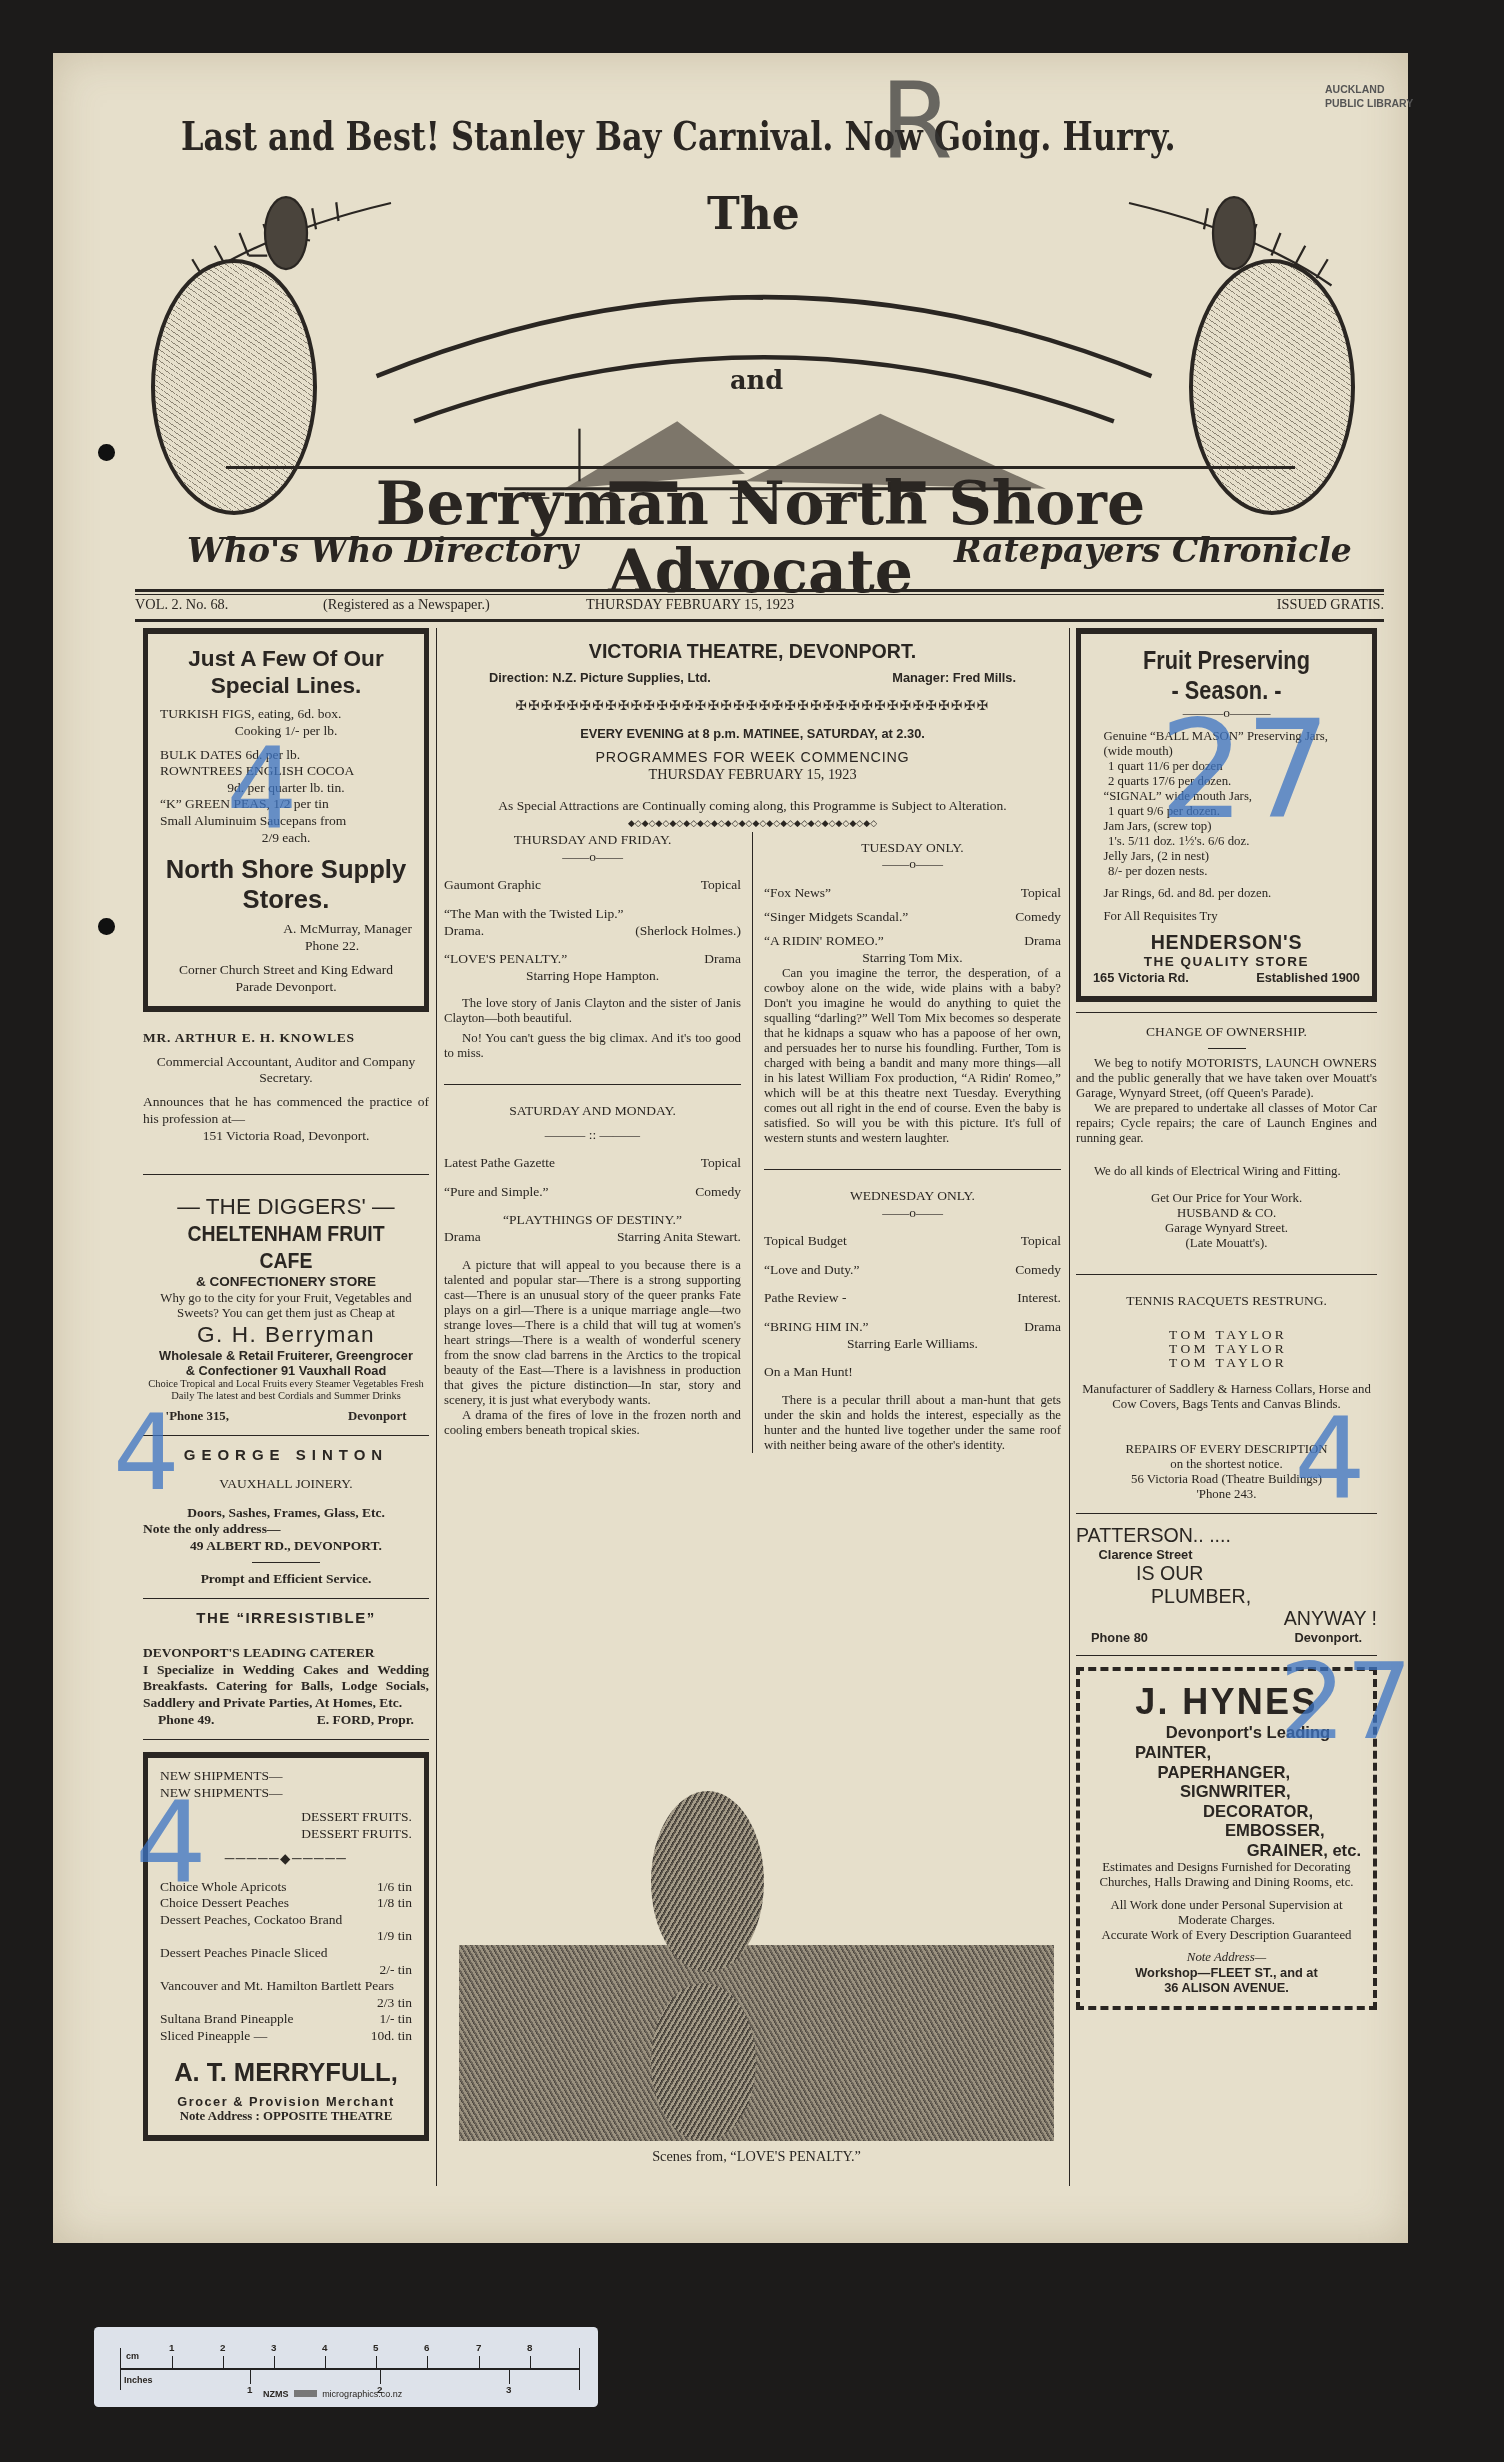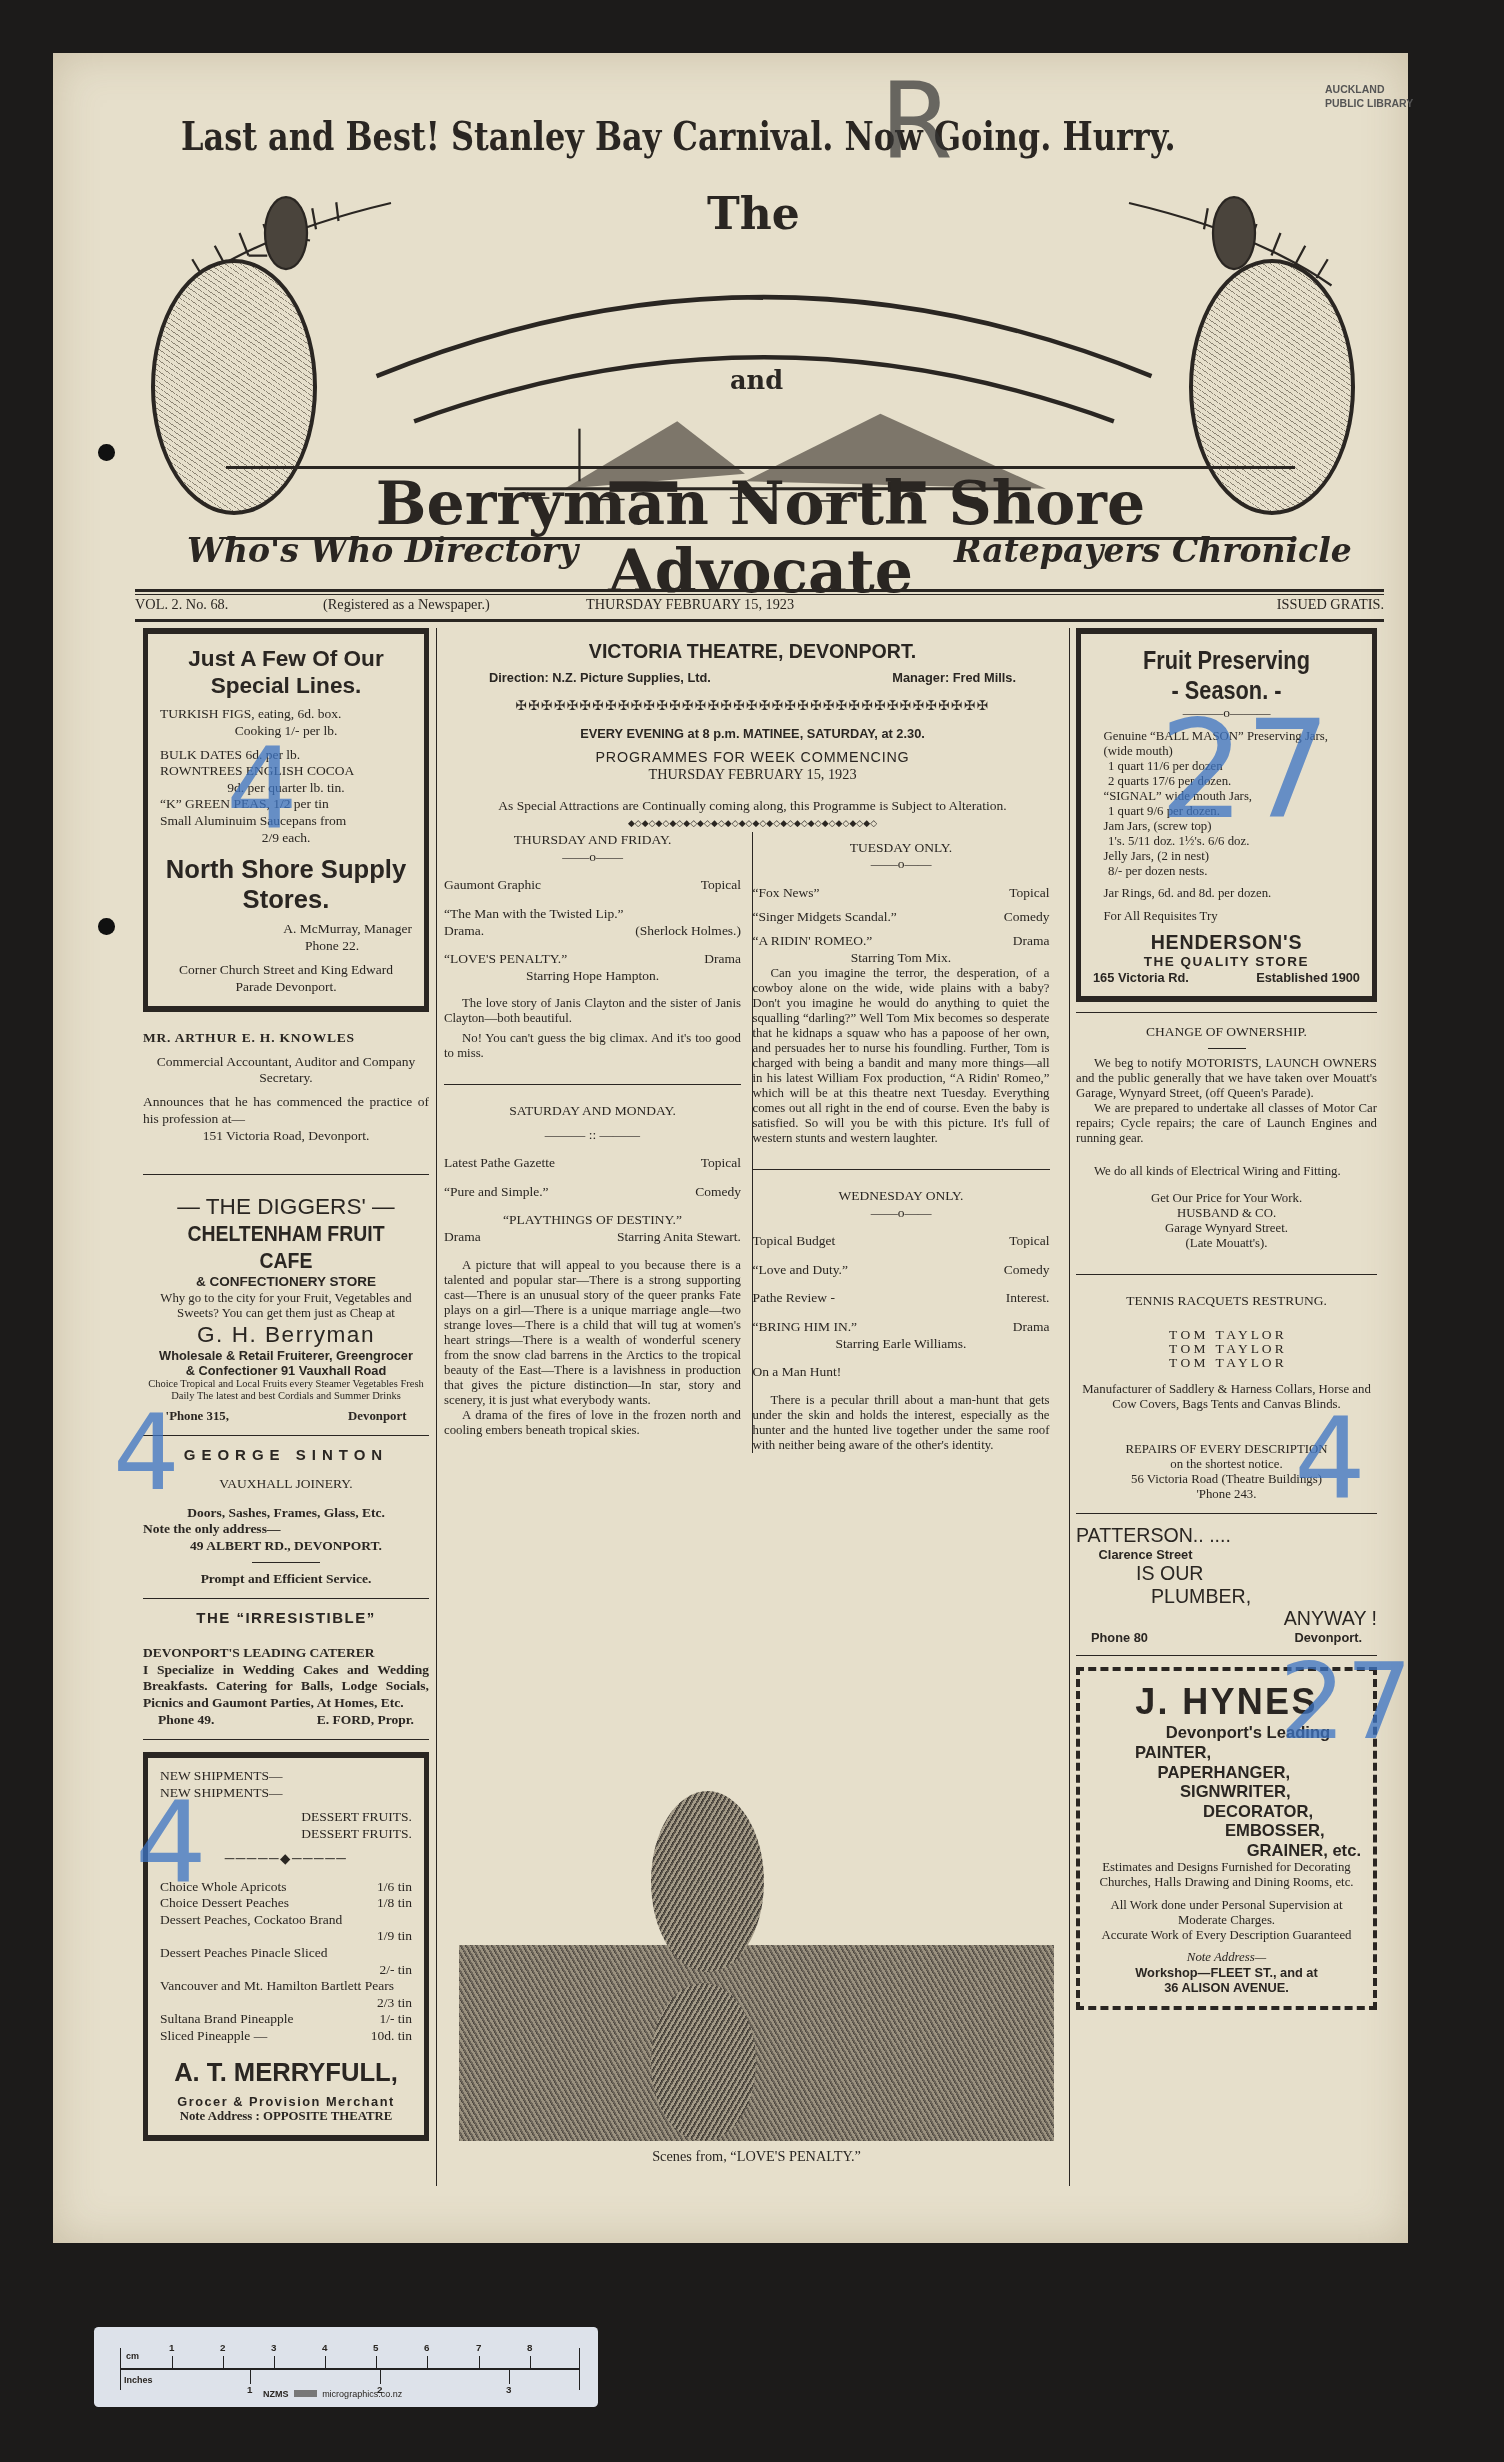--- a/index.html
+++ b/index.html
@@ -52,21 +52,21 @@
   .f17 { font-size:12.8px; line-height:15px; }
   .f18 { font-size:13.5px; line-height:16.6px; }
   .f19 { font-size:14.3px; line-height:17.3px; }
   .f20 { font-size:15px; line-height:18px; }
   .f22 { font-size:16.6px; line-height:19.6px;margin-left:43px; }
   .f26 { font-size:19.6px; line-height:22.6px; }
   .f30 { font-size:22.6px; line-height:27px; }
   .f34 { font-size:25.6px; line-height:30px; }
   .f48 { font-size:36px; line-height:42px; }
   .mb6{margin-bottom:4.5px;} .mb10{margin-bottom:7.5px;} .mb16{margin-bottom:12px;} .mb24{margin-bottom:18px;} .mt10{margin-top:7.5px;} .mt16{margin-top:12px;} .mt24{margin-top:18px;}
-  .subcols { display:flex; margin-top:4.5px; }
+  .subcols { display:flex; justify-content:space-between; margin-top:4.5px; }
   .subcol { width:297px; }
   .subcol.left { border-right:1.5px solid #2a2622; padding-right:10.5px; }
   .photo { position:absolute; left:459px; top:1791px; width:595px; height:376px; }
   .photo-rect { position:absolute; left:0; top:154px; width:595px; height:196px; background:repeating-linear-gradient(60deg,#6c655a 0 1.5px,#9a917f 1.5px 3.8px,#514b43 3.8px 4.5px); }
   .photo-oval { position:absolute; border-radius:50%; background:repeating-linear-gradient(120deg,#5a544a 0 1.5px,#a39a87 1.5px 3.8px,#3f3a34 3.8px 4.5px); }
   .photo-caption { position:absolute; left:0; top:357px; width:595px; text-align:center; font-size:14.3px; }
   .ruler { position:absolute; left:94px; top:2327px; width:504px; height:80px; background:#dde2ea; border-radius:4.5px; }
   .ruler-line { position:absolute; left:26px; top:41px; width:459px; border-top:2.3px solid #222; }
   .ruler-tick { position:absolute; border-left:1.5px solid #222; }
   .ruler-num { position:absolute; font-family:"Liberation Sans",sans-serif; font-weight:bold; font-size:9.8px; }
@@ -202,21 +202,21 @@
     <div class="f18 b">Note the only address—</div>
     <div class="c f18 b">49 ALBERT RD., DEVONPORT.</div>
     <div class="hr-short"></div>
     <div class="c f18 b">Prompt and Efficient Service.</div>
   </div>
   <div class="hr"></div>
 
   <div>
     <div class="c sans b f20" style="letter-spacing:1.5px">THE “IRRESISTIBLE”</div>
     <div class="f18 b mt24">DEVONPORT'S LEADING CATERER</div>
-    <div class="j f18 b">I Specialize in Wedding Cakes and Wedding Breakfasts. Catering for Balls, Lodge Socials, Picnics and Gaumont Parties, At Homes, Etc.</div>
+    <div class="j f18 b">I Specialize in Wedding Cakes and Wedding Breakfasts. Catering for Balls, Lodge Socials, Saddlery and Private Parties, At Homes, Etc.</div>
     <div class="row f18 b" style="padding:0 15px">
       <span>Phone 49.</span>
       <span>E. FORD, Propr.</span>
     </div>
   </div>
   <div class="hr"></div>
 
   <div class="ad-box mt16">
     <div class="f18">NEW SHIPMENTS—</div>
     <div class="f18">NEW SHIPMENTS—</div>

